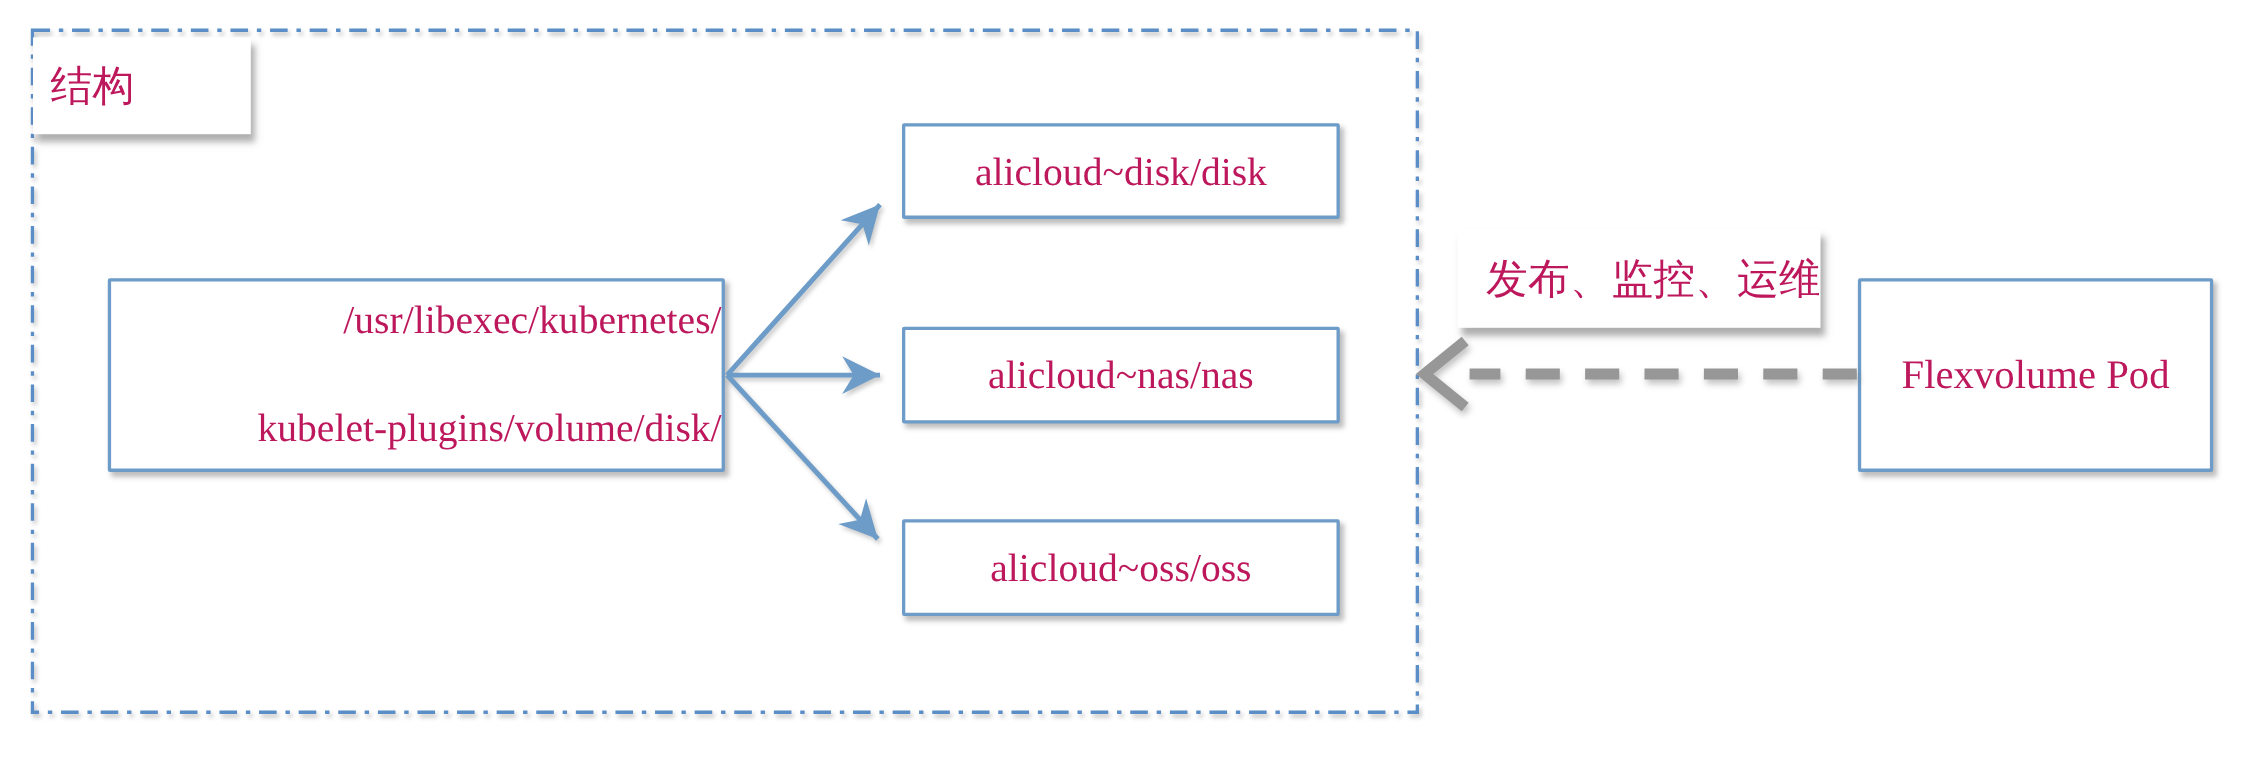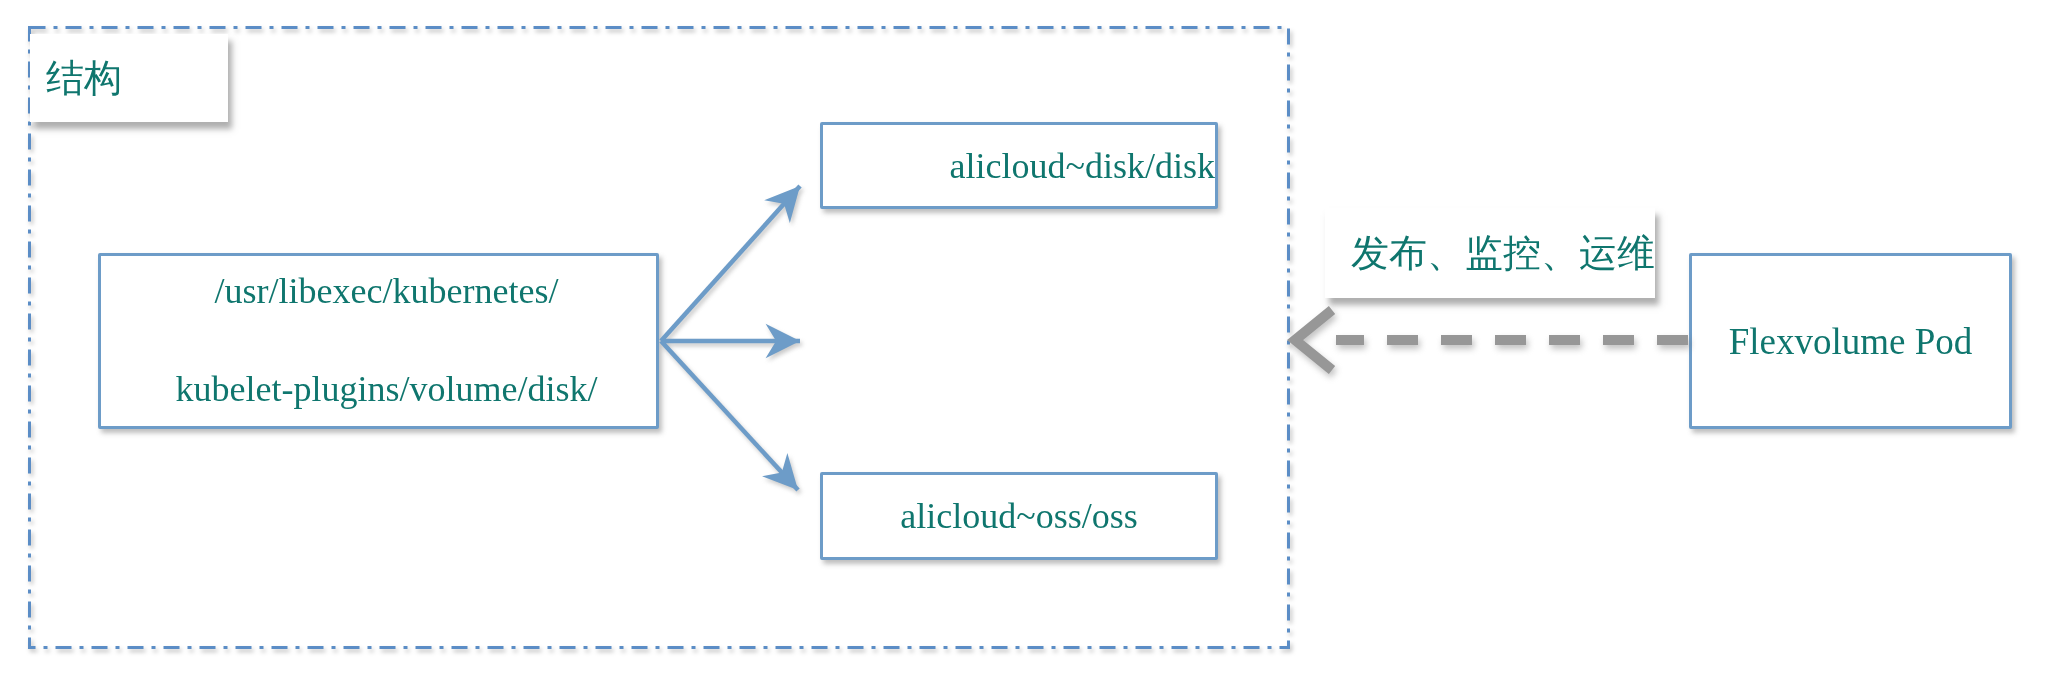--- a/index.html
+++ b/index.html
@@ -7,21 +7,21 @@
     padding: 0;
     background: #ffffff;
   }
   .canvas {
     position: relative;
     width: 2054px;
     height: 698px;
     background: #ffffff;
     overflow: hidden;
     font-family: "Liberation Serif", "DejaVu Serif", serif;
-    color: #0f766e;
+    color: #be185d;
     text-decoration: underline;
   }
   svg.layer {
     position: absolute;
     left: 0;
     top: 0;
     pointer-events: none;
   }
   #border-layer { z-index: 1; }
   #arrow-layer  { z-index: 3; }
@@ -39,22 +39,23 @@
     justify-content: center;
     font-size: 36px;
     text-align: center;
   }
   .node-source {
     left: 98px; top: 253px;
     width: 561px; height: 176px;
     flex-direction: column;
     justify-content: space-between;
     padding: 14px 0 16px 16px;
+    align-items: flex-end;
   }
-  .node-plugin-disk { left: 820px; top: 122px; width: 398px; height: 87px; justify-content: flex-end; }
+  .node-plugin-disk { left: 820px; top: 112px; width: 398px; height: 87px; }
   .node-plugin-nas  { left: 820px; top: 297px; width: 398px; height: 88px; }
   .node-plugin-oss  { left: 820px; top: 472px; width: 398px; height: 88px; }
   .node-pod {
     left: 1689px; top: 253px;
     width: 323px; height: 176px;
     font-size: 37px;
   }
 
   .label-box {
     position: absolute;
@@ -92,20 +93,23 @@
 
   <div class="node node-source">
     <div>/usr/libexec/kubernetes/</div>
     <div>kubelet-plugins/volume/disk/</div>
   </div>
 
   <div class="node node-plugin-disk">
     <span>alicloud~disk/disk</span>
   </div>
 
+  <div class="node node-plugin-nas">
+    <span>alicloud~nas/nas</span>
+  </div>
 
   <div class="node node-plugin-oss">
     <span>alicloud~oss/oss</span>
   </div>
 
   <div class="label-box label-arrow">
     <span>发布、监控、运维</span>
   </div>
 
   <div class="node node-pod">

